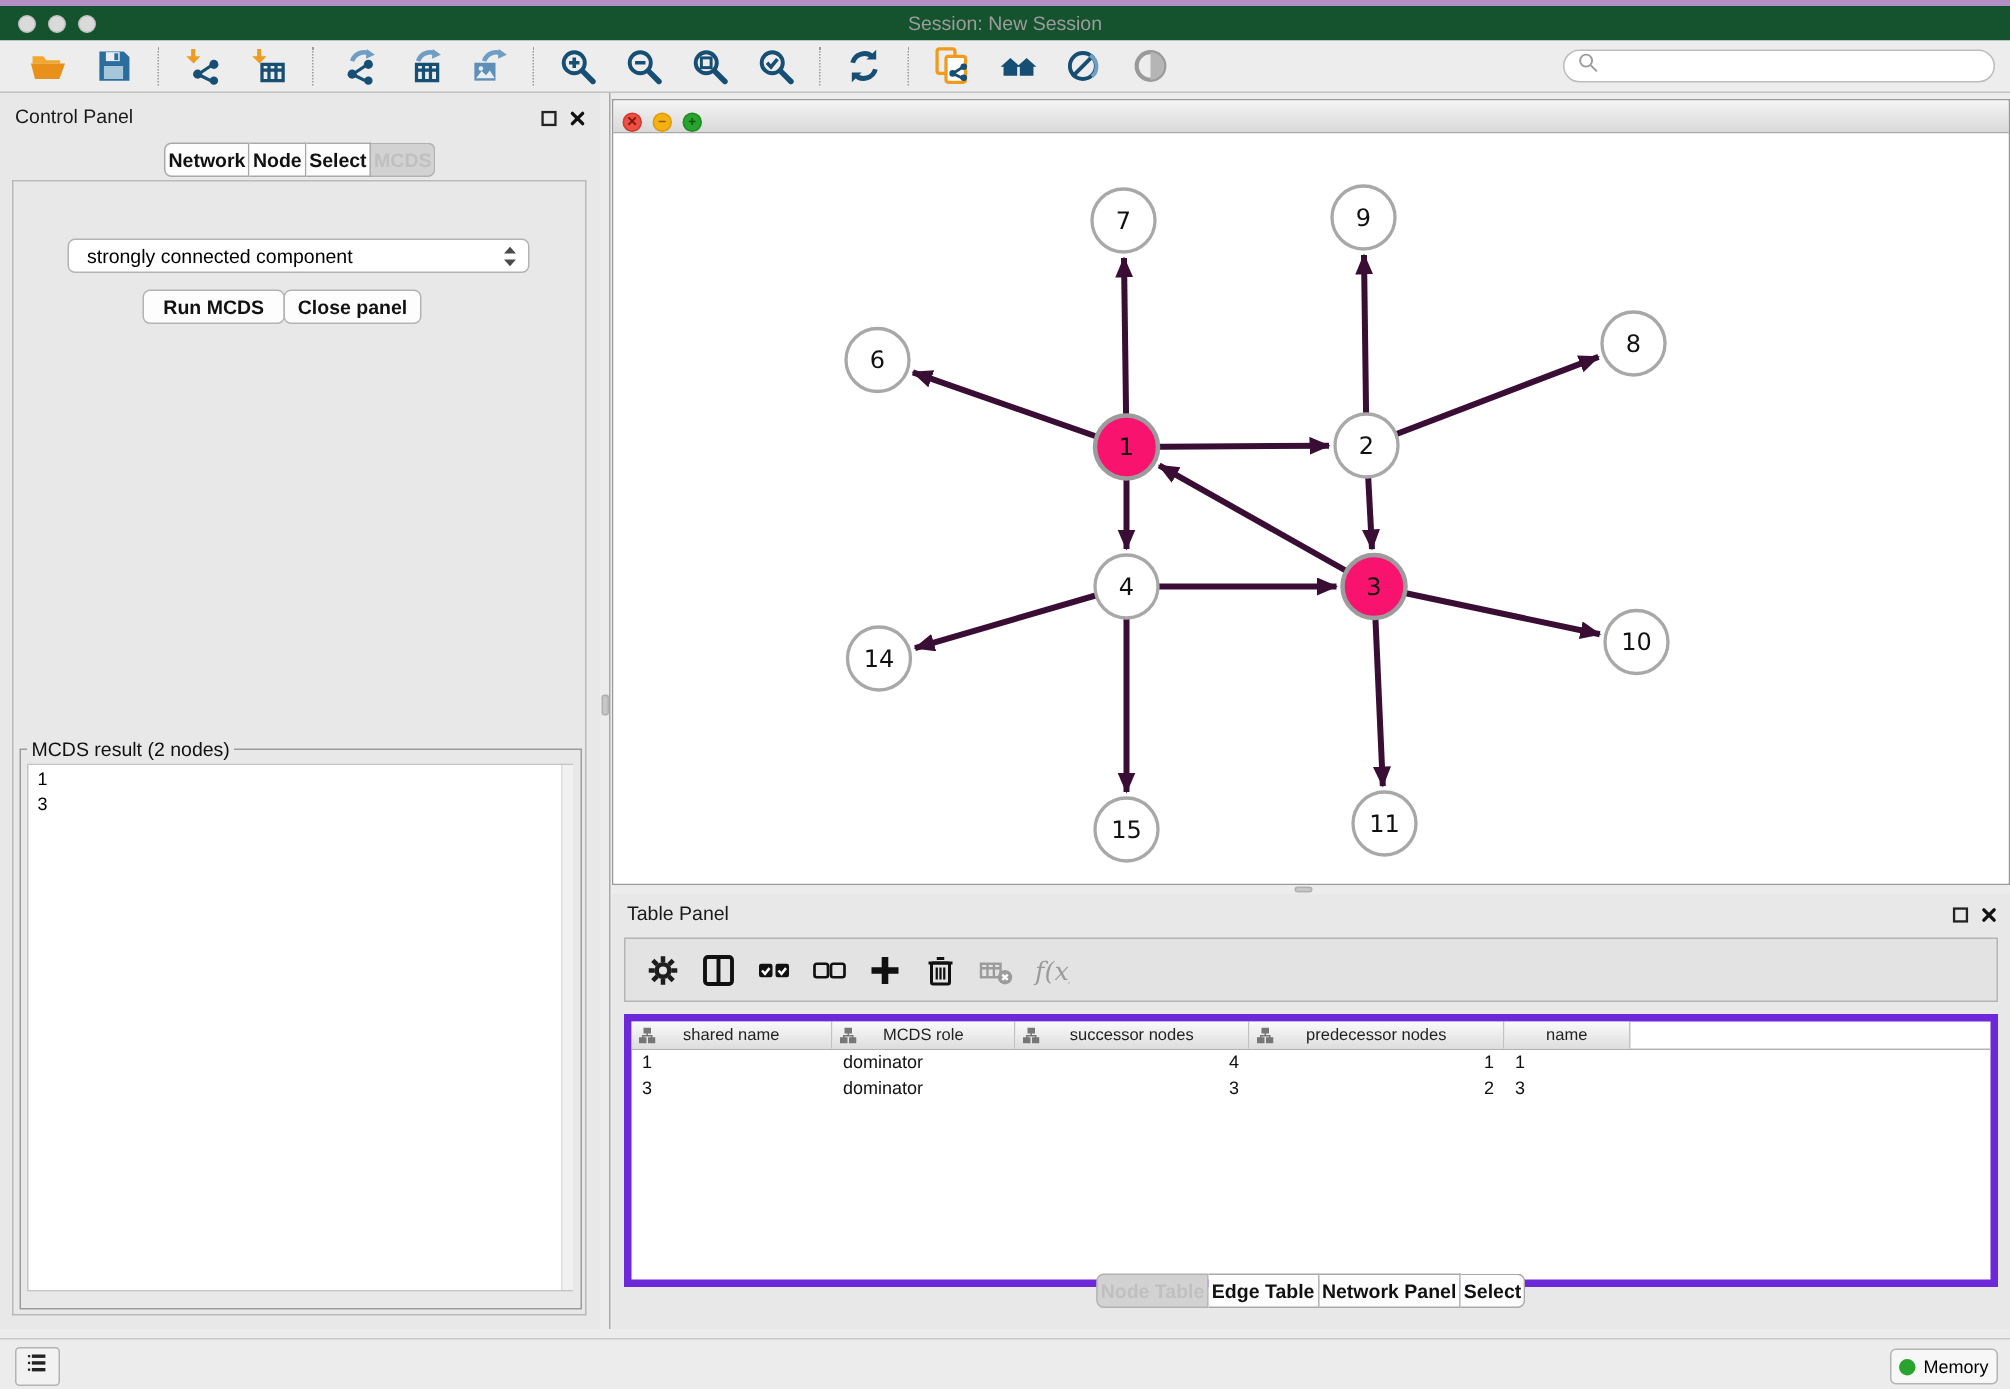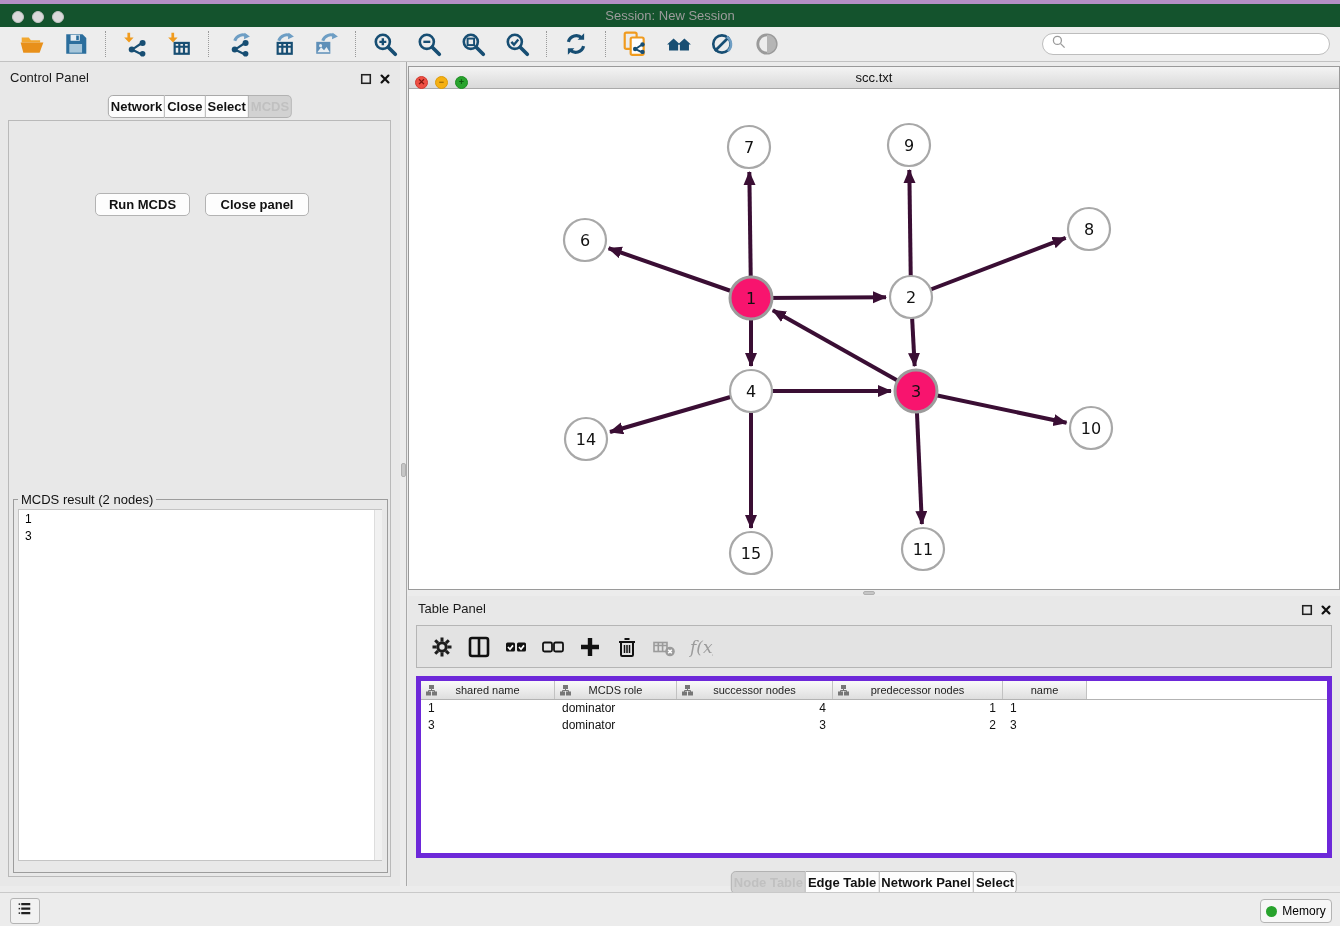--- a/index.html
+++ b/index.html
@@ -36,21 +36,21 @@
   .tab:last-child { border-radius:0 5px 5px 0; }
   .tab.sel { background:#d2d2d2; color:#c0c0c0; border-color:#b2b2b2; }
   #cp-box { left:8px; top:58px; width:383px; height:757px; border:1px solid #b9b9b9; background:#e8e8e8; }
   #opt-label { left:0; top:16px; width:100%; text-align:center; font-size:13px; color:#111; }
   #criterion-select { left:36px; top:38px; width:308px; height:23px; background:#fff; border:1px solid #b3b3b3;
                       border-radius:5px; display:flex; align-items:center; font-size:13px; padding-left:12px; }
   #criterion-stepper { position:absolute; right:4px; top:1px; }
   .btn { background:#fdfdfd; border:1px solid #b3b3b3; border-radius:5px; font-size:13px; font-weight:600;
          display:flex; align-items:center; justify-content:center; color:#111; }
   #run-mcds { left:86px; top:72px; width:95px; height:23px; }
-  #close-panel { left:196px; top:72px; width:104px; height:23px; }
+  #close-panel { left:180px; top:72px; width:92px; height:23px; }
   #mcds-fieldset { left:4px; top:371px; width:375px; height:381px; border:1px solid #9c9c9c; background:#e8e8e8; }
   #mcds-fieldset legend { font-size:13px; color:#111; margin-left:4px; padding:0 3px; }
   #mcds-textarea { position:absolute; left:4px; top:2px; width:364px; height:352px; background:#fff;
                    border:1px solid #c4c4c4; font-size:12px; line-height:17px; padding:1px 6px; white-space:pre; }
   #mcds-scroll { position:absolute; right:5px; top:3px; width:8px; height:350px; background:#f1f1f1; border-left:1px solid #ddd; }
 
   
   #v-splitter { left:400px; top:62px; width:7px; height:824px; background:#ececec; border-right:1px solid #a9a9a9; }
   #v-handle { left:1px; top:401px; width:5px; height:14px; background:#c6c6c6; border:1px solid #b0b0b0; border-radius:2px; }
   #h-splitter { left:408px; top:590px; width:932px; height:6px; background:#ececec; }
@@ -72,21 +72,21 @@
   #tp-toolbar { left:8px; top:29px; width:916px; height:43px; background:#e3e3e3; border:1px solid #b5b5b5;
                 display:flex; align-items:center; padding-left:10px; }
   .tpt-btn { width:30px; height:30px; margin-right:7px; display:flex; align-items:center; justify-content:center; }
   #tp-table { left:8px; top:80px; width:916px; height:182px; background:#fff; border:5px solid #6d28d9; overflow:hidden; }
   #tp-header { display:flex; height:19px; border-bottom:1px solid #b3b3b3; }
   .th { background:linear-gradient(#fafafa,#dedede); border-right:1px solid #c2c2c2; position:relative;
         font-size:11px; color:#222; display:flex; align-items:center; justify-content:center; }
   .th .th-icon { position:absolute; left:5px; top:4px; }
   .trow { display:flex; height:17px; font-size:12px; color:#111; }
   .td { padding:1px 7px; overflow:hidden; white-space:nowrap; }
-  #tp-tabs { left:50%; transform:translateX(-50%); top:275px; }
+  #tp-tabs { left:50%; transform:translateX(-50%); top:253px; }
 
   
   #status-bar { left:0; top:892px; width:1340px; height:34px; background:#ececec; border-top:1px solid #c9c9c9; }
   #menu-btn { left:10px; top:5px; width:30px; height:26px; background:#f2f2f2; border:1px solid #b4b4b4;
               border-radius:3px; display:flex; align-items:center; justify-content:center; }
   #memory-btn { left:1260px; top:6px; width:72px; height:24px; background:#f7f7f7; border:1px solid #b4b4b4;
                 border-radius:4px; display:flex; align-items:center; justify-content:center; font-size:12px; gap:5px; }
   #memory-dot { width:11px; height:11px; border-radius:50%; }
 </style>
 </head>
@@ -266,25 +266,34 @@
         <rect x="2" y="2" width="10" height="10" fill="none" stroke="#222" stroke-width="1.8"></rect>
       </svg>
   </div>
   <div id="cp-close" class="abs panel-hicon">
     <svg width="12" height="12" viewBox="0 0 14 14">
         <path d="M3 3l8 8M11 3l-8 8" stroke="#111" stroke-width="2.6" stroke-linecap="round"></path>
       </svg>
   </div>
   <div id="cp-tabs" class="abs tabsrow">
       <div class="tab">Network</div>
-      <div class="tab">Close</div>
+      <div class="tab">Node</div>
       <div class="tab">Select</div>
       <div class="tab sel">MCDS</div>
     </div>
   <div id="cp-box" class="abs">
+    <div id="criterion-select" class="abs">
+      <span>strongly connected component</span>
+      <span id="criterion-stepper">
+        <svg width="16" height="20" viewBox="0 0 16 20">
+            <path d="M4 8l4-4.5L12 8z" fill="#4a4a4a"></path>
+            <path d="M4 12l4 4.5 4-4.5z" fill="#4a4a4a"></path>
+          </svg>
+      </span>
+    </div>
     <div id="run-mcds" class="abs btn">Run MCDS</div>
     <div id="close-panel" class="abs btn">Close panel</div>
     <fieldset id="mcds-fieldset" class="abs">
       <legend>MCDS result (2 nodes)</legend>
       <div style="position:relative; width:100%; height:100%;">
         <div id="mcds-textarea">1
 3</div>
         <div id="mcds-scroll"></div>
       </div>
     </fieldset>
@@ -293,21 +302,20 @@
 
 <div id="v-splitter" class="abs">
   <div id="v-handle" class="abs"></div>
 </div>
 
 <div id="net-window" class="abs">
   <div id="net-titlebar" class="abs">
     <div id="net-lights" class="abs">
       <span class="tl" style="background:#ee4f43;border:1px solid #d13a30;color:#7e150d;">✕</span><span class="tl" style="background:#f5b012;border:1px solid #dd9b08;color:#8a5c04;">−</span><span class="tl" style="background:#28a32d;border:1px solid #1d8c22;color:#0d5a10;">+</span>
     </div>
-    <div id="net-title" class="abs">scc.txt</div>
   </div>
   <div id="net-canvas" class="abs">
     <svg id="graph-svg" width="930" height="500" viewBox="0 0 930 500">
         <defs>
           <marker id="arrow" markerUnits="userSpaceOnUse" markerWidth="16" markerHeight="13" refX="13" refY="6" orient="auto">
             <path d="M0,0 L14,6 L0,12 z" fill="#3a0e34"></path>
           </marker>
         </defs>
         <g>
           <line x1="342" y1="209" x2="340.3310967867842" y2="82.99780740220592" stroke="#3a0e34" stroke-width="4" marker-end="url(#arrow)"></line>

